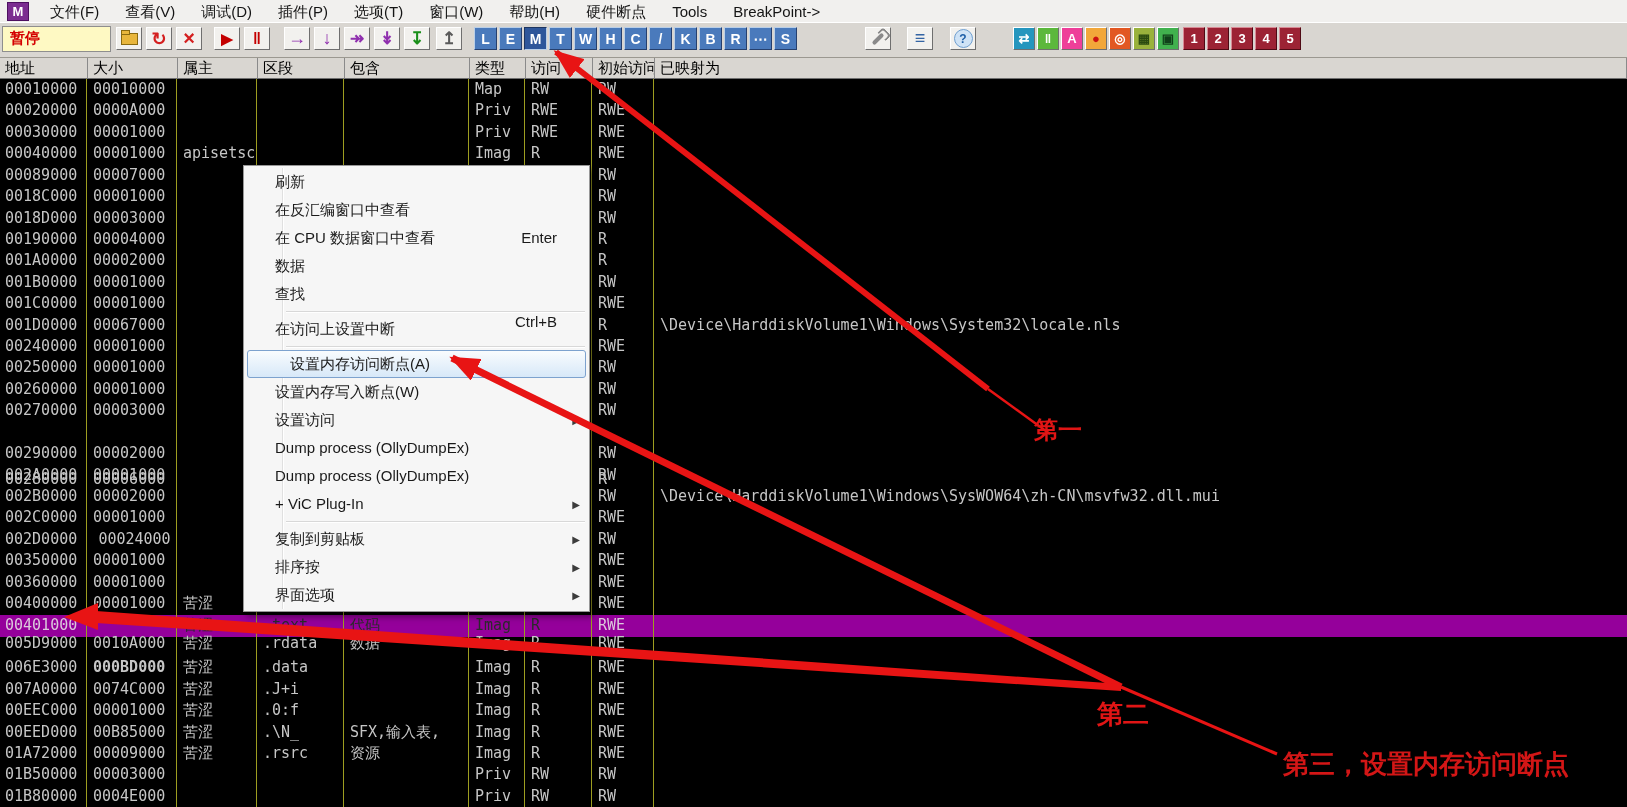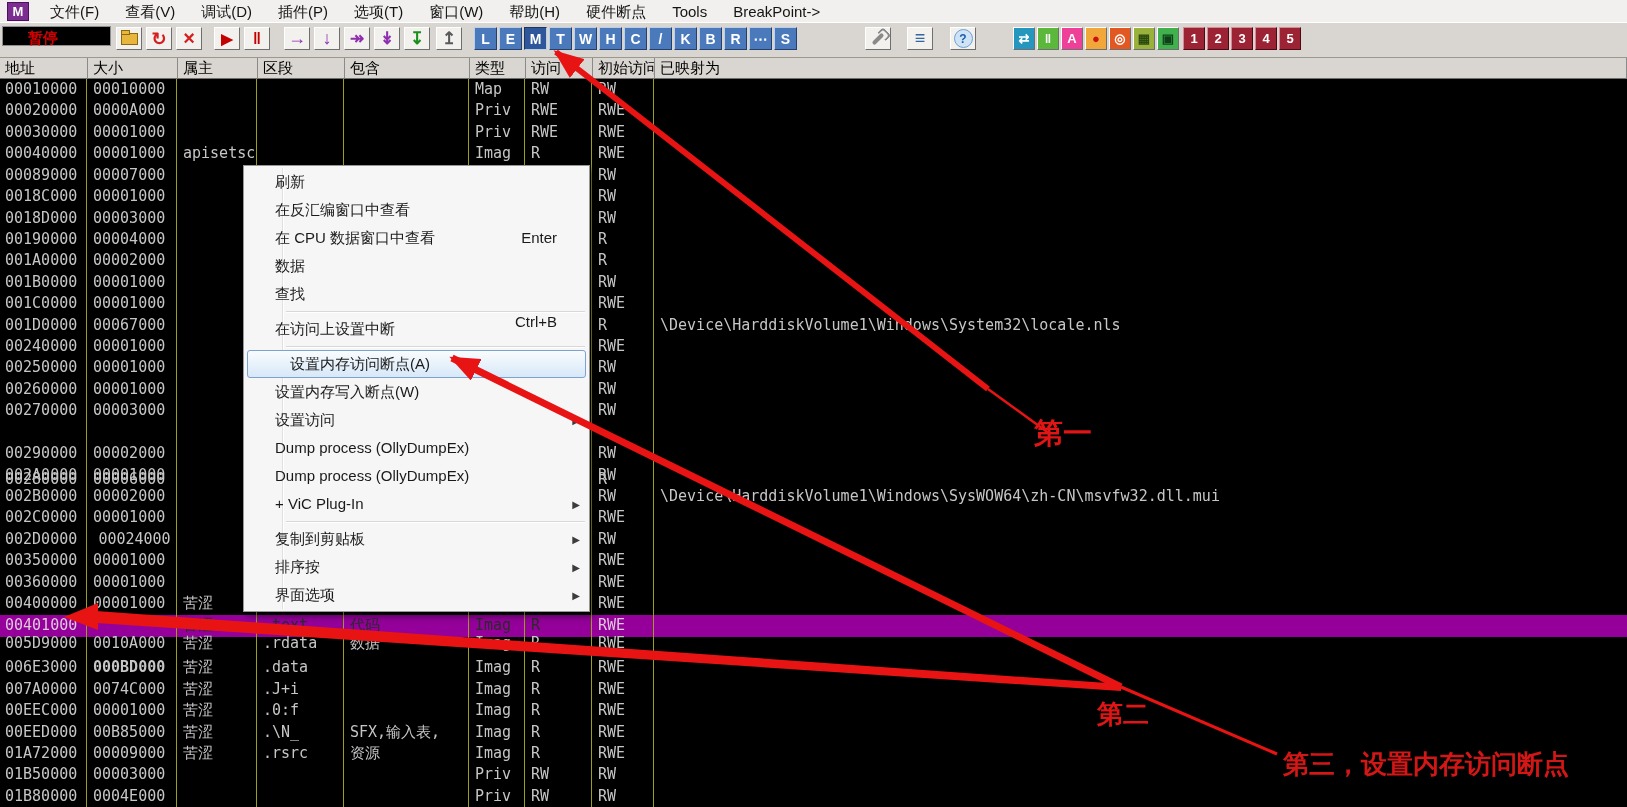--- a/index.html
+++ b/index.html
@@ -7,23 +7,23 @@
        font-family:"Liberation Sans",sans-serif;-webkit-font-smoothing:antialiased;}
   
   #menubar{position:absolute;left:0;top:0;width:1627px;height:22px;background:#f1f0ee;
            border-bottom:1px solid #cfcfcf;display:flex;align-items:center;z-index:5;}
   #applogo{width:20px;height:17px;margin:0 8px 0 7px;background:#7b2d90;color:#fff;
            font-weight:bold;font-size:13px;display:flex;align-items:center;justify-content:center;border:1px solid #4d1060;}
   .mbi{padding:0 13px;font-size:15px;color:#141414;line-height:21px;white-space:nowrap;cursor:default;}
   
   #toolbar{position:absolute;left:0;top:22px;width:1627px;height:34px;background:#d9d6d1;
            border-top:1px solid #fff;border-bottom:1px solid #9b9890;z-index:5;}
-  #pausebox{position:absolute;left:2px;top:3px;width:109px;height:20px;background:#000000;
+  #pausebox{position:absolute;left:2px;top:3px;width:109px;height:26px;background:#fef9c3;
             border:1px solid #8e8e8e;color:#d40000;font-size:15px;font-weight:bold;
-            line-height:22px;padding-left:25px;box-sizing:border-box;}
+            line-height:22px;padding-left:7px;box-sizing:border-box;}
   .tb{position:absolute;top:4px;width:26px;height:23px;background:#f2f1ee;
       border:1px solid;border-color:#ffffff #6f6f6f #6f6f6f #ffffff;
       display:flex;align-items:center;justify-content:center;font-weight:bold;cursor:default;box-sizing:border-box;}
   .tb.letter{width:23px;background:#4a7abc;color:#fff;font-size:14px;
              border-color:#b9cfe8 #26406e #26406e #b9cfe8;}
   .tb.letter.active{background:#2e569a;border-color:#1d3560 #b9cfe8 #b9cfe8 #1d3560;}
   .tb.mini{width:22px;color:#fff;font-size:13px;}
   .tb.num{width:22px;background:#9c2334;color:#fff;font-size:13px;border-color:#d98a95 #4e0a14 #4e0a14 #d98a95;}
   .folder-shape{width:15px;height:10px;background:#e8b63c;border:1px solid #8a6a10;position:relative;}
   .folder-shape:before{content:"";position:absolute;left:-1px;top:-4px;width:7px;height:3px;
@@ -404,16 +404,16 @@
       </marker>
     </defs>
     <line x1="988" y1="389" x2="556" y2="52" stroke="#e81414" stroke-width="6" marker-end="url(#ah)"></line>
     <line x1="988" y1="389" x2="1050" y2="434" stroke="#e81414" stroke-width="2.5"></line>
     <line x1="1121" y1="687" x2="452" y2="358" stroke="#e81414" stroke-width="7" marker-end="url(#ah)"></line>
     <line x1="1121" y1="687" x2="1277" y2="754" stroke="#e81414" stroke-width="3"></line>
     <polygon points="96,611 1121,684 1121,691 96,623" fill="#e81414"></polygon>
     <polygon points="64,617 98,603 98,630" fill="#e81414"></polygon>
   </svg>
 
-  <div class="redtxt" style="left:1034px;top:414px;font-size:29px;text-align:right;">第一</div>
+  <div class="redtxt" style="left:1034px;top:414px;font-size:24px;text-align:right;">第一</div>
   <div class="redtxt" style="left:1097px;top:697px;font-size:26px;">第二</div>
   <div id="cap3">第三，设置内存访问断点</div>
 </div>
 
 </body></html>

